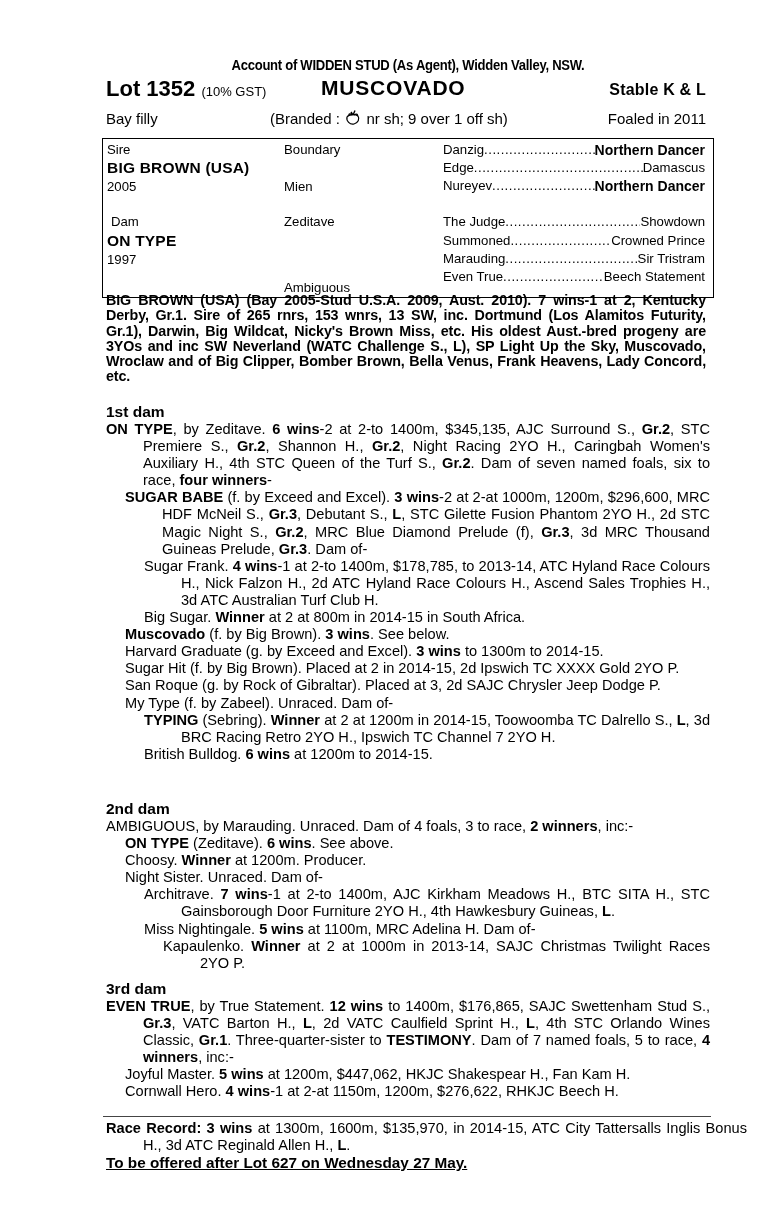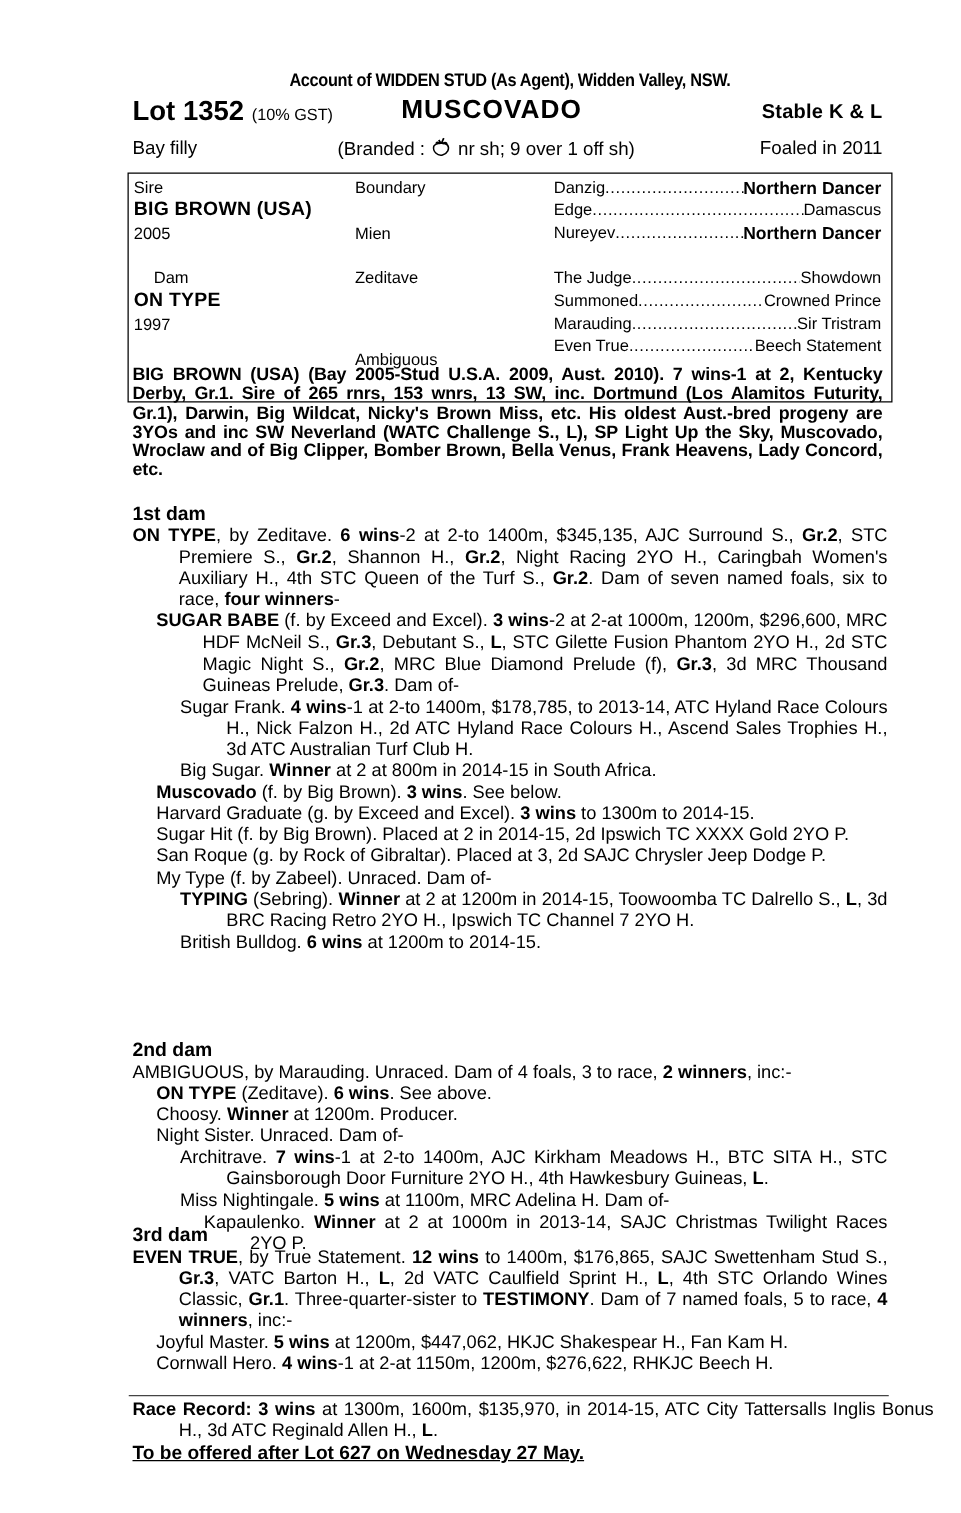--- a/index.html
+++ b/index.html
@@ -9,21 +9,21 @@
     .lotline { position: absolute; top: 76px; left: 0; width: 604px; height: 26px; }
     .lot { position: absolute; left: 0; top: 0; font-weight: 900; font-size: 22px; }
     .lot .gst { font-weight: normal; font-size: 13px; }
     .horse { position: absolute; left: 215px; top: 0; font-weight: 900; font-size: 21px; letter-spacing: 0.8px; }
     .stable { position: absolute; right: 4px; top: 5px; font-weight: 900; font-size: 16px; letter-spacing: 0.2px; }
     .subline { position: absolute; top: 110px; left: 0; width: 604px; font-size: 15px; }
     .subline .sex { position: absolute; left: 0; }
     .subline .brand { position: absolute; left: 164px; }
     .subline .foaled { position: absolute; right: 4px; }
     .brand-icon { display: inline-block; width: 18px; height: 16px; vertical-align: -2px; }
-    .pedbox { position: absolute; top: 138px; left: -4px; width: 612px; height: 184px; border: 1px solid #000; box-sizing: border-box; font-size: 13.2px; }
+    .pedbox { position: absolute; top: 138px; left: -4px; width: 612px; height: 160px; border: 1px solid #000; box-sizing: border-box; font-size: 13.2px; }
     .pedbox .cell { position: absolute; white-space: nowrap; }
     .pedbox .big { font-weight: 900; font-size: 15.5px; letter-spacing: 0.2px; }
     .gp { position: absolute; left: 340px; width: 262px; display: flex; white-space: nowrap; }
     .gp .l { flex: 0 0 auto; }
     .gp .dots { flex: 1 1 auto; overflow: hidden; white-space: nowrap; }
     .gp .dots::before { content: "...................................................................................................."; letter-spacing: 0.5px; }
     .gp .r { flex: 0 0 auto; }
     .gp .r.bold { font-weight: 900; font-size: 14px; }
     .sirenote { position: absolute; top: 293px; left: 0; width: 600px; font-weight: 900; font-size: 14.3px; line-height: 15.3px; text-align: justify; letter-spacing: -0.1px; }
     .section { position: absolute; left: 0; width: 604px; font-size: 14.6px; line-height: 17.1px; }
@@ -62,21 +62,21 @@
             <path d="M9 5 L11 0.5 M8 5 C6 3 5 4 5 5 M10 5 C13 3 14 5 13 6 M9 5 L7 2" fill="none" stroke="#000" stroke-width="1.4"></path>
           </svg></span><span> nr sh; 9 over 1 off sh)</span>
     </span>
     <span class="foaled">Foaled in 2011</span>
   </div>
 
   <div class="pedbox">
     <div class="cell" style="left:4px;top:3px;">Sire</div>
     <div class="cell big" style="left:4px;top:20px;">BIG BROWN (USA)</div>
     <div class="cell" style="left:4px;top:40px;">2005</div>
-    <div class="cell" style="left:20px;top:75px;">Dam</div>
+    <div class="cell" style="left:8px;top:75px;">Dam</div>
     <div class="cell big" style="left:4px;top:93px;">ON TYPE</div>
     <div class="cell" style="left:4px;top:113px;">1997</div>
 
     <div class="cell" style="left:181px;top:3px;">Boundary</div>
     <div class="cell" style="left:181px;top:40px;">Mien</div>
     <div class="cell" style="left:181px;top:75px;">Zeditave</div>
     <div class="cell" style="left:181px;top:113px;margin-top:28px;">Ambiguous</div>
 
     <div class="gp" style="top:3px;">
         <span class="l">Danzig</span>
@@ -127,21 +127,21 @@
         <div class="p i1"><span class="b">Muscovado</span><span> (f. by Big Brown). </span><span class="b">3 wins</span><span>. See below.</span></div>
         <div class="p i1"><span>Harvard Graduate (g. by Exceed and Excel). </span><span class="b">3 wins</span><span> to 1300m to 2014-15.</span></div>
         <div class="p i1"><span>Sugar Hit (f. by Big Brown). Placed at 2 in 2014-15, 2d Ipswich TC XXXX Gold 2YO P.</span></div>
         <div class="p i1"><span>San Roque (g. by Rock of Gibraltar). Placed at 3, 2d SAJC Chrysler Jeep Dodge P.</span></div>
         <div class="p i1"><span>My Type (f. by Zabeel). Unraced. Dam of-</span></div>
         <div class="p i2"><span class="b">TYPING</span><span> (Sebring). </span><span class="b">Winner</span><span> at 2 at 1200m in 2014-15, Toowoomba TC Dalrello S., </span><span class="b">L</span><span>, 3d BRC Racing Retro 2YO H., Ipswich TC Channel 7 2YO H.</span></div>
         <div class="p i2"><span>British Bulldog. </span><span class="b">6 wins</span><span> at 1200m to 2014-15.</span></div>
       </div>
   </div>
 
-  <div class="section" style="top:832px;">
+  <div class="section" style="top:800px;">
     <h3>2nd dam</h3>
     <div>
         <div class="p i0"><span>AMBIGUOUS, by Marauding. Unraced. Dam of 4 foals, 3 to race, </span><span class="b">2 winners</span><span>, inc:-</span></div>
         <div class="p i1"><span class="b">ON TYPE</span><span> (Zeditave). </span><span class="b">6 wins</span><span>. See above.</span></div>
         <div class="p i1"><span>Choosy. </span><span class="b">Winner</span><span> at 1200m. Producer.</span></div>
         <div class="p i1"><span>Night Sister. Unraced. Dam of-</span></div>
         <div class="p i2"><span>Architrave. </span><span class="b">7 wins</span><span>-1 at 2-to 1400m, AJC Kirkham Meadows H., BTC SITA H., STC Gainsborough Door Furniture 2YO H., 4th Hawkesbury Guineas, </span><span class="b">L</span><span>.</span></div>
         <div class="p i2"><span>Miss Nightingale. </span><span class="b">5 wins</span><span> at 1100m, MRC Adelina H. Dam of-</span></div>
         <div class="p i3"><span>Kapaulenko. </span><span class="b">Winner</span><span> at 2 at 1000m in 2013-14, SAJC Christmas Twilight Races 2YO P.</span></div>
       </div>

